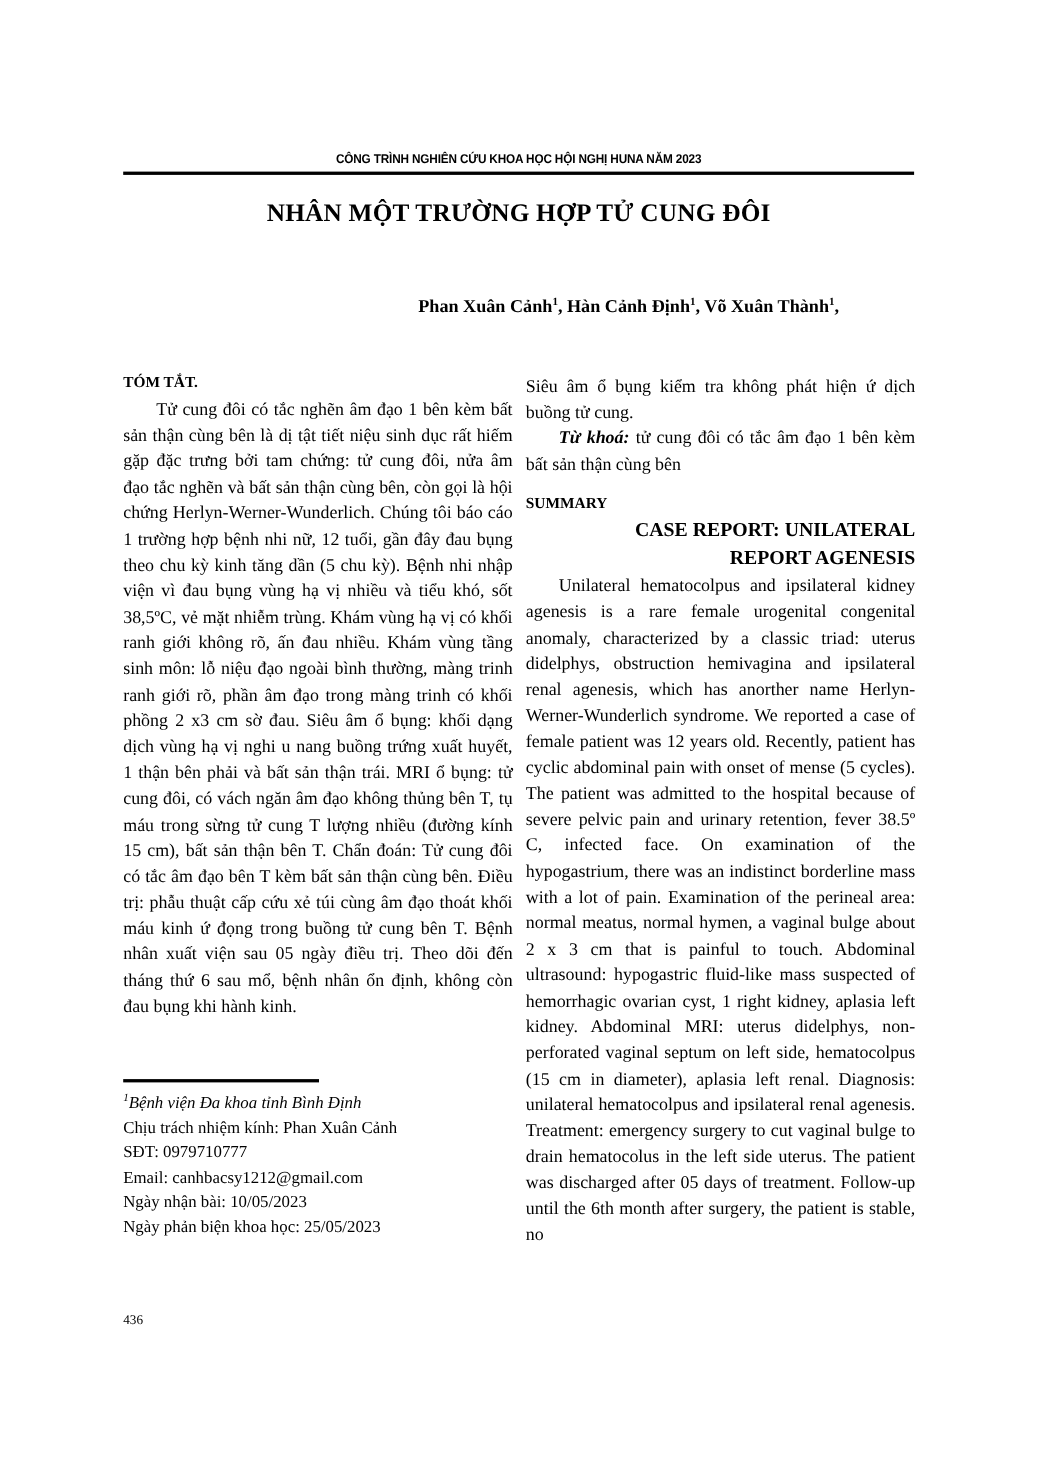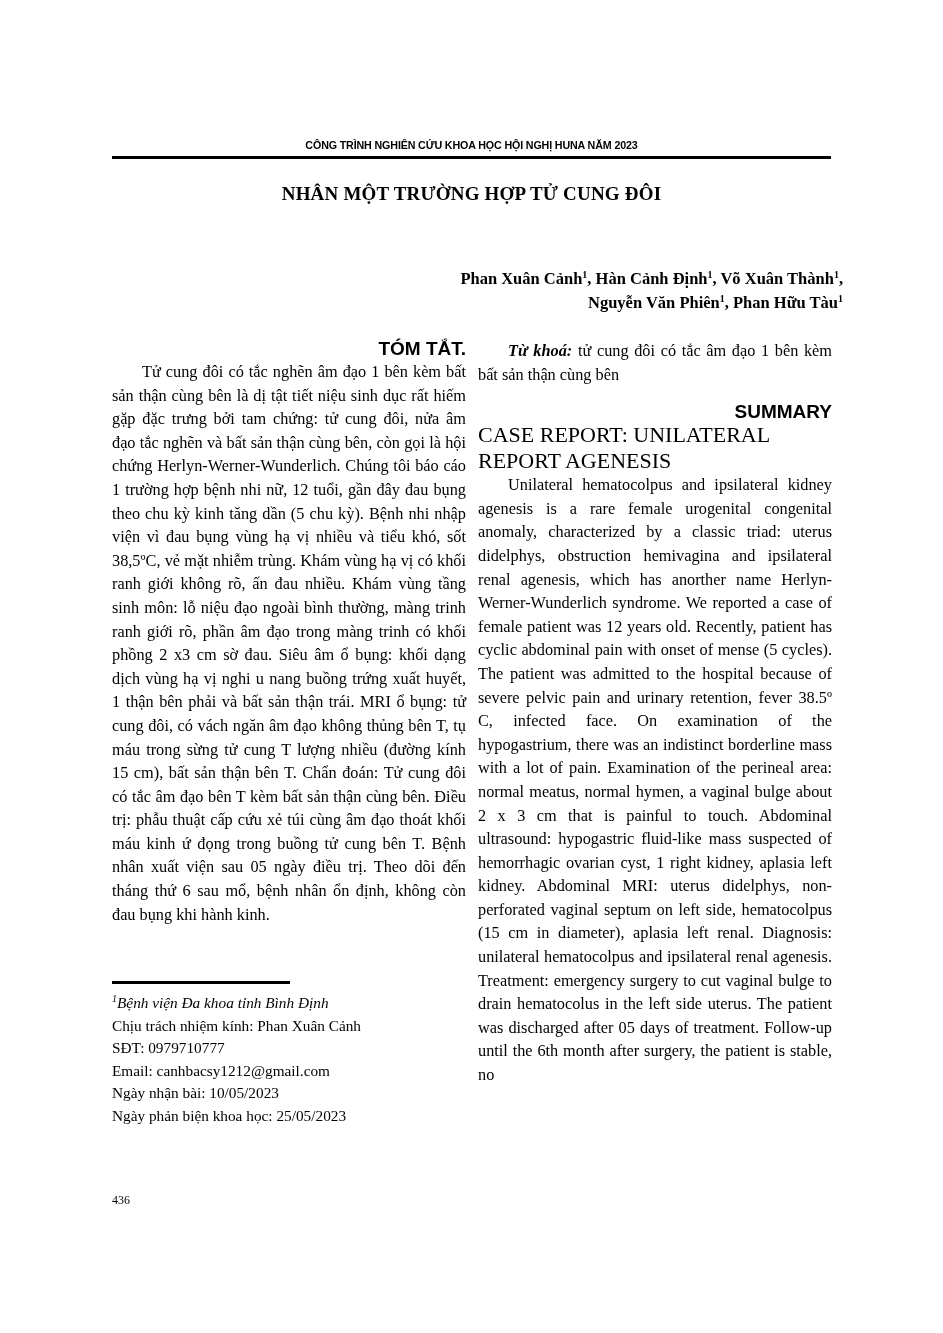--- a/index.html
+++ b/index.html
@@ -57,71 +57,70 @@
   .title-block {
     position: absolute;
     left: 100px;
     top: 166px;
     width: 743px;
     text-align: center;
   }
   .title-line {
     font-family: "Liberation Serif", "DejaVu Serif", serif;
     font-weight: bold;
-    font-size: 19px;
+    font-size: 23px;
     line-height: 31px;
     letter-spacing: 0.2px;
     white-space: nowrap;
   }
   .title-line.l2 {
     font-size: 22.5px;
     letter-spacing: -0.1px;
   }
 
   
   .authors {
     position: absolute;
     left: 300px;
     top: 255px;
     width: 543px;
-    text-align: right;
+    text-align: center;
     font-weight: bold;
     font-size: 16.5px;
     line-height: 24px;
   }
   .authors sup {
     font-size: 10px;
     vertical-align: super;
     line-height: 0;
   }
 
   
   .col {
     position: absolute;
     top: 327px;
     width: 354px;
   }
   .col-left  { left: 112px; }
   .col-right { left: 478px; }
 
   .h-section {
-    font-family: Liberation Sans, sans-serif;
-    font-weight: bold;
-    font-size: 19px;
+    font-family: Liberation Serif, serif;
+    font-weight: bold;
+    font-size: 14px;
     line-height: 19px;
     margin: 0 0 2px 0;
+  }
+  .h-section.sp-before { margin-top: 16px; }
+
+  .eng-title {
+    font-weight: bold;
+    font-size: 18px;
+    line-height: 23.5px;
     text-align: right;
-  }
-  .h-section.sp-before { margin-top: 16px; }
-
-  .eng-title {
-    font-weight: normal;
-    font-size: 22px;
-    line-height: 23.5px;
-    text-align: left;
     margin: 2px 0 1px 0;
   }
 
   p.body {
     margin: 0;
     font-size: 16.3px;
     line-height: 23.6px;
     text-align: justify;
     text-align-last: left;
     text-justify: inter-word;
@@ -178,29 +177,29 @@
     <div class="running-head">CÔNG TRÌNH NGHIÊN CỨU KHOA HỌC HỘI NGHỊ HUNA NĂM 2023</div>
   </div>
   <div class="head-rule"></div>
 
   <div class="title-block">
     <div class="title-line l1">NHÂN MỘT TRƯỜNG HỢP TỬ CUNG ĐÔI</div>
   </div>
 
   <div class="authors">
     <div><span>Phan Xuân Cảnh</span><sup>1</sup>, <span>Hàn Cảnh Định</span><sup>1</sup>, <span>Võ Xuân Thành</span><sup>1</sup>,</div>
-    <div><span>Nguyễn Văn Phiên</span><sup>1</sup>, <span>Phan Hữu Tàu</span><sup>1</sup></div>
   </div>
 
   <div class="col col-left">
     <div class="h-section">TÓM TẮT.</div>
     <p class="body">Tử cung đôi có tắc nghẽn âm đạo 1 bên kèm bất sản thận cùng bên là dị tật tiết niệu sinh dục rất hiếm gặp đặc trưng bởi tam chứng: tử cung đôi, nửa âm đạo tắc nghẽn và bất sản thận cùng bên, còn gọi là hội chứng Herlyn-Werner-Wunderlich. Chúng tôi báo cáo 1 trường hợp bệnh nhi nữ, 12 tuổi, gần đây đau bụng theo chu kỳ kinh tăng dần (5 chu kỳ). Bệnh nhi nhập viện vì đau bụng vùng hạ vị nhiều và tiểu khó, sốt 38,5ºC, vẻ mặt nhiễm trùng. Khám vùng hạ vị có khối ranh giới không rõ, ấn đau nhiều. Khám vùng tầng sinh môn: lỗ niệu đạo ngoài bình thường, màng trinh ranh giới rõ, phần âm đạo trong màng trinh có khối phồng 2 x3 cm sờ đau. Siêu âm ổ bụng: khối dạng dịch vùng hạ vị nghi u nang buồng trứng xuất huyết, 1 thận bên phải và bất sản thận trái. MRI ổ bụng: tử cung đôi, có vách ngăn âm đạo không thủng bên T, tụ máu trong sừng tử cung T lượng nhiều (đường kính 15 cm), bất sản thận bên T. Chẩn đoán: Tử cung đôi có tắc âm đạo bên T kèm bất sản thận cùng bên. Điều trị: phẫu thuật cấp cứu xẻ túi cùng âm đạo thoát khối máu kinh ứ đọng trong buồng tử cung bên T. Bệnh nhân xuất viện sau 05 ngày điều trị. Theo dõi đến tháng thứ 6 sau mổ, bệnh nhân ổn định, không còn đau bụng khi hành kinh.</p>
   </div>
 
   <div class="col col-right">
+    <p class="body noindent">Siêu âm ổ bụng kiểm tra không phát hiện ứ dịch buồng tử cung.</p>
     <p class="body"><span class="kw-label">Từ khoá:</span> <span>tử cung đôi có tắc âm đạo 1 bên kèm bất sản thận cùng bên</span></p>
 
     <div class="h-section sp-before">SUMMARY</div>
 
     <div>
       <div class="eng-title">CASE REPORT: UNILATERAL</div>
       <div class="eng-title">REPORT AGENESIS</div>
     </div>
 
     <p class="body">Unilateral hematocolpus and ipsilateral kidney agenesis is a rare female urogenital congenital anomaly, characterized by a classic triad: uterus didelphys, obstruction hemivagina and ipsilateral renal agenesis, which has anorther name Herlyn-Werner-Wunderlich syndrome. We reported a case of female patient was 12 years old. Recently, patient has cyclic abdominal pain with onset of mense (5 cycles). The patient was admitted to the hospital because of severe pelvic pain and urinary retention, fever 38.5º C, infected face. On examination of the hypogastrium, there was an indistinct borderline mass with a lot of pain. Examination of the perineal area: normal meatus, normal hymen, a vaginal bulge about 2 x 3 cm that is painful to touch. Abdominal ultrasound: hypogastric fluid-like mass suspected of hemorrhagic ovarian cyst, 1 right kidney, aplasia left kidney. Abdominal MRI: uterus didelphys, non-perforated vaginal septum on left side, hematocolpus (15 cm in diameter), aplasia left renal. Diagnosis: unilateral hematocolpus and ipsilateral renal agenesis. Treatment: emergency surgery to cut vaginal bulge to drain hematocolus in the left side uterus. The patient was discharged after 05 days of treatment. Follow-up until the 6th month after surgery, the patient is stable, no</p>

